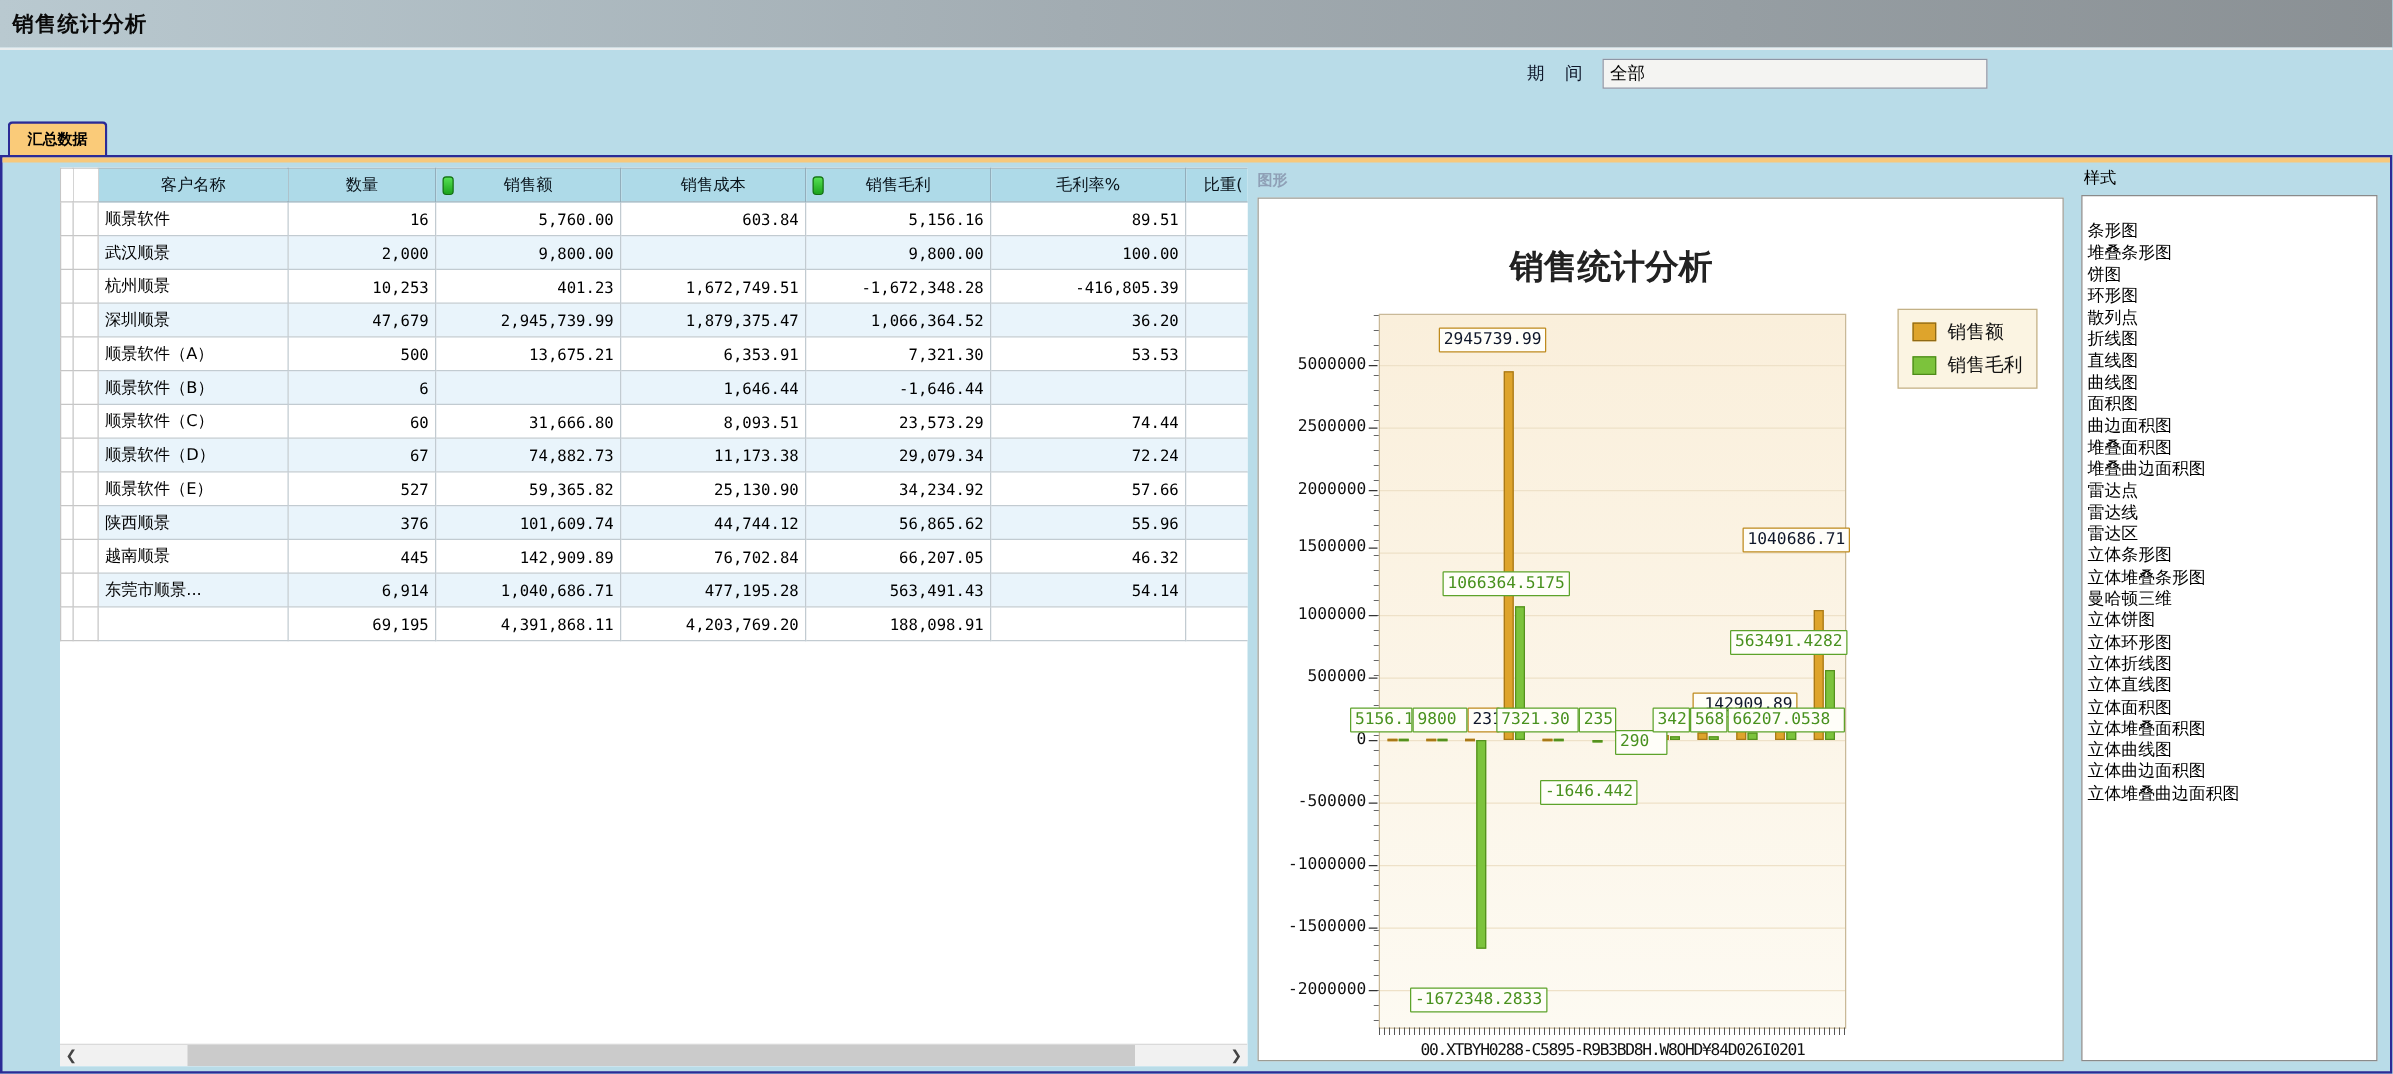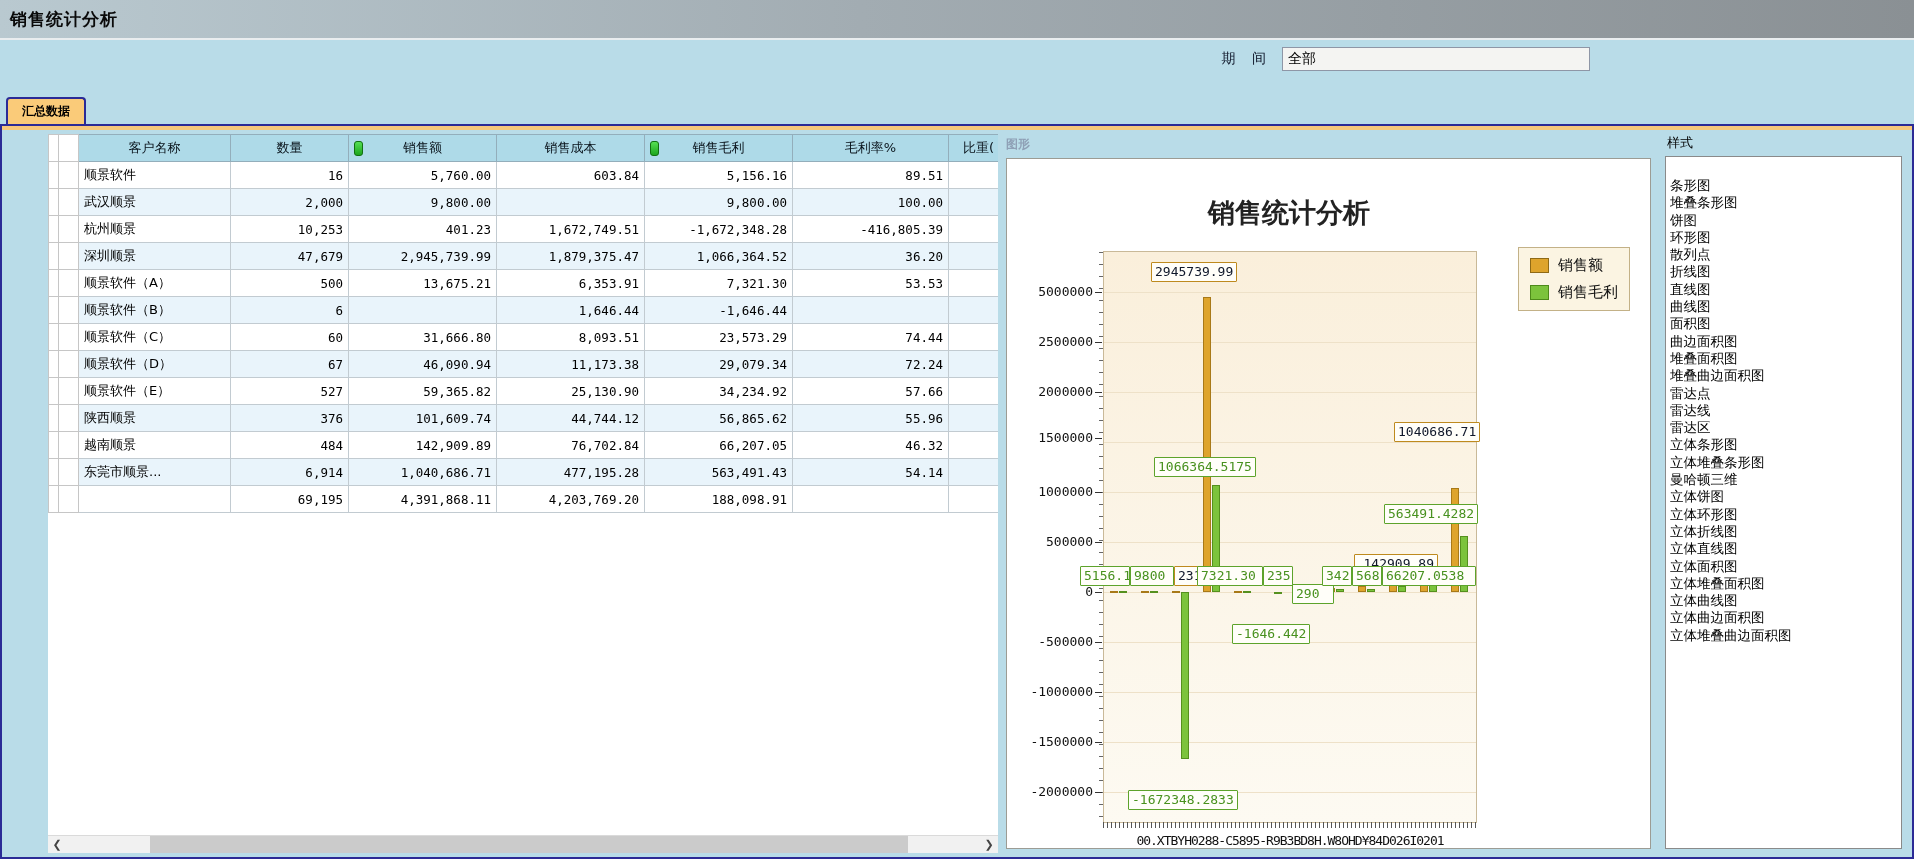--- a/index.html
+++ b/index.html
@@ -223,21 +223,21 @@
               <td class="num">23,573.29</td>
               <td class="num">74.44</td>
               <td class="num"></td>
               <td class="num"></td>
             </tr>
             <tr class="alt">
               <td class="rh"></td>
               <td class="rh"></td>
               <td class="name">顺景软件（D）</td>
               <td class="num">67</td>
-              <td class="num">46,090.94</td>
+              <td class="num">74,882.73</td>
               <td class="num">11,173.38</td>
               <td class="num">29,079.34</td>
               <td class="num">72.24</td>
               <td class="num"></td>
               <td class="num"></td>
             </tr>
             <tr>
               <td class="rh"></td>
               <td class="rh"></td>
               <td class="name">顺景软件（E）</td>
@@ -258,21 +258,21 @@
               <td class="num">44,744.12</td>
               <td class="num">56,865.62</td>
               <td class="num">55.96</td>
               <td class="num"></td>
               <td class="num"></td>
             </tr>
             <tr>
               <td class="rh"></td>
               <td class="rh"></td>
               <td class="name">越南顺景</td>
-              <td class="num">484</td>
+              <td class="num">445</td>
               <td class="num">142,909.89</td>
               <td class="num">76,702.84</td>
               <td class="num">66,207.05</td>
               <td class="num">46.32</td>
               <td class="num"></td>
               <td class="num"></td>
             </tr>
             <tr class="alt">
               <td class="rh"></td>
               <td class="rh"></td>

